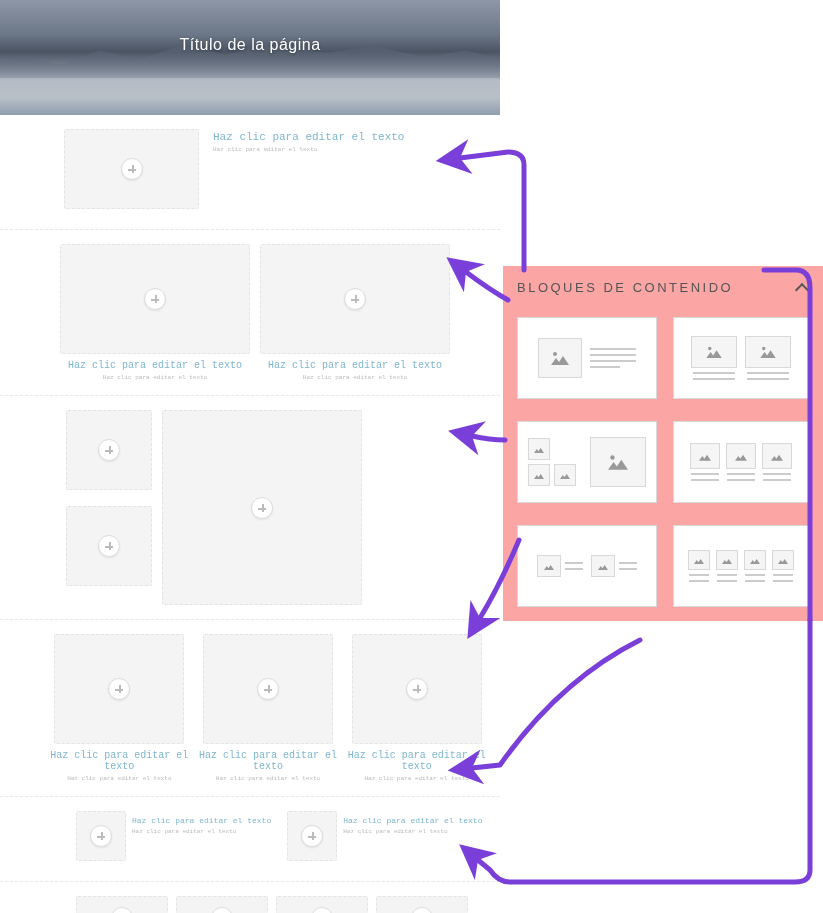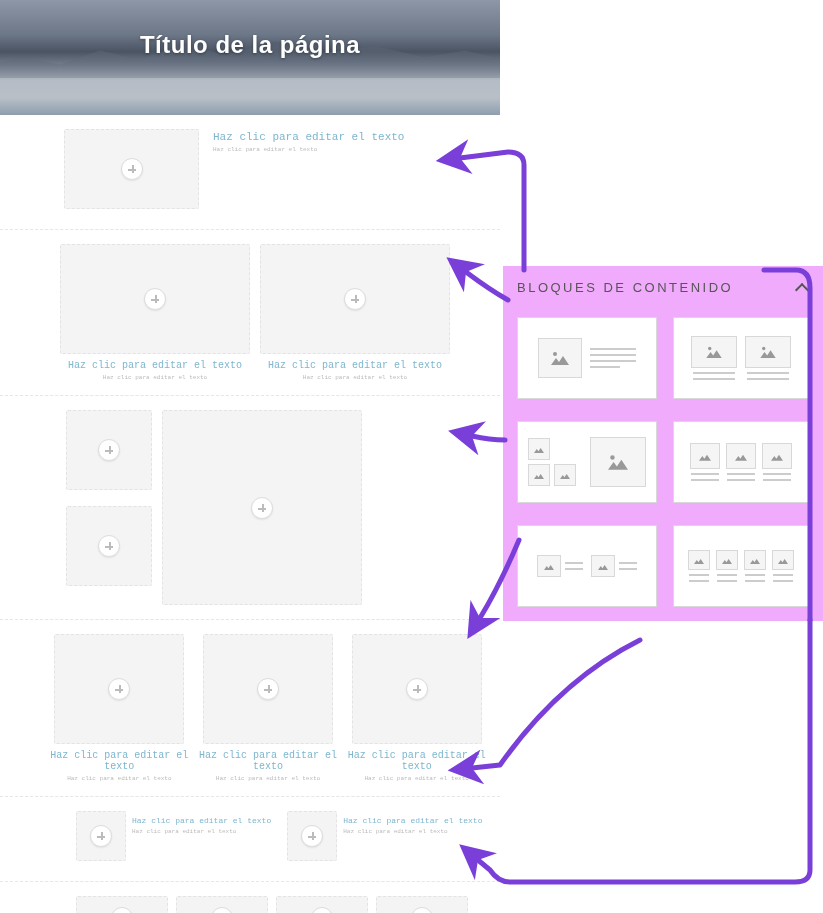--- a/index.html
+++ b/index.html
@@ -28,22 +28,22 @@
   .hero::before {
     content:"";
     position:absolute;
     left:0; right:0; top:28%; height:40%;
     background: linear-gradient(to bottom, rgba(80,90,106,0.85), rgba(120,130,146,0.4));
     clip-path: polygon(0 65%, 5% 55%, 12% 70%, 20% 40%, 28% 60%, 37% 25%, 45% 50%, 55% 20%, 65% 45%, 75% 30%, 85% 55%, 93% 40%, 100% 58%, 100% 100%, 0 100%);
     filter: blur(0.5px);
   }
   .hero-title {
     color: #fff;
-    font-size: 24px;
-    font-weight: 700;
+    font-size: 16px;
+    font-weight: 400;
     letter-spacing: .5px;
     text-shadow: 0 1px 3px rgba(0,0,0,.35);
     position: relative;
     z-index: 2;
     margin-top: -26px;
   }
   .sections { padding: 0; }
   .section {
     border-top: 1px dashed #e7e7e7;
     border-bottom: 1px dashed #e7e7e7;
@@ -103,21 +103,21 @@
   .w200h195 { width:200px; height:195px; }
   .w130h110 { width:130px; height:110px; }
   .w50h50 { width:50px; height:50px; }
 
   
   .panel {
     position: absolute;
     left: 503px;
     top: 266px;
     width: 320px;
-    background: #f0abfc;
+    background: #fca5a5;
     padding: 14px;
   }
   .panel-header {
     display:flex;
     justify-content:space-between;
     align-items:center;
     margin-bottom: 22px;
   }
   .panel-title {
     font-size: 13px;

